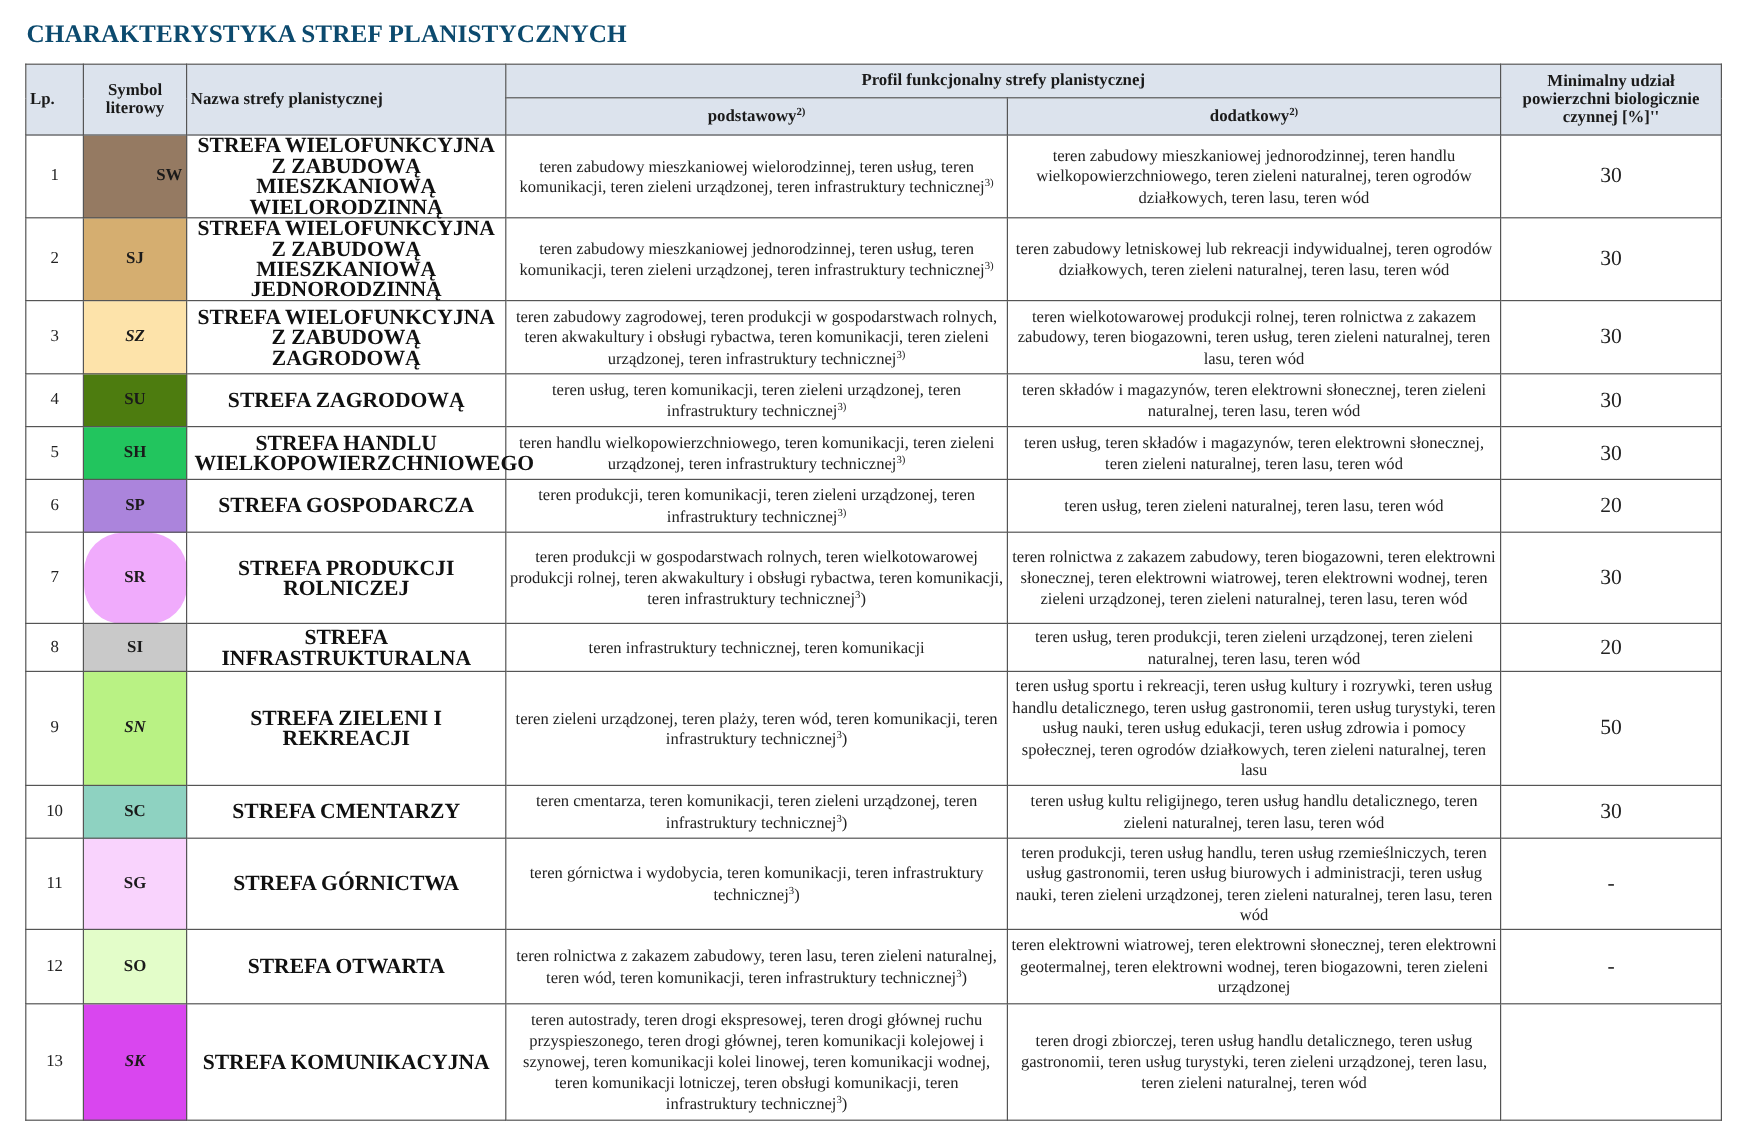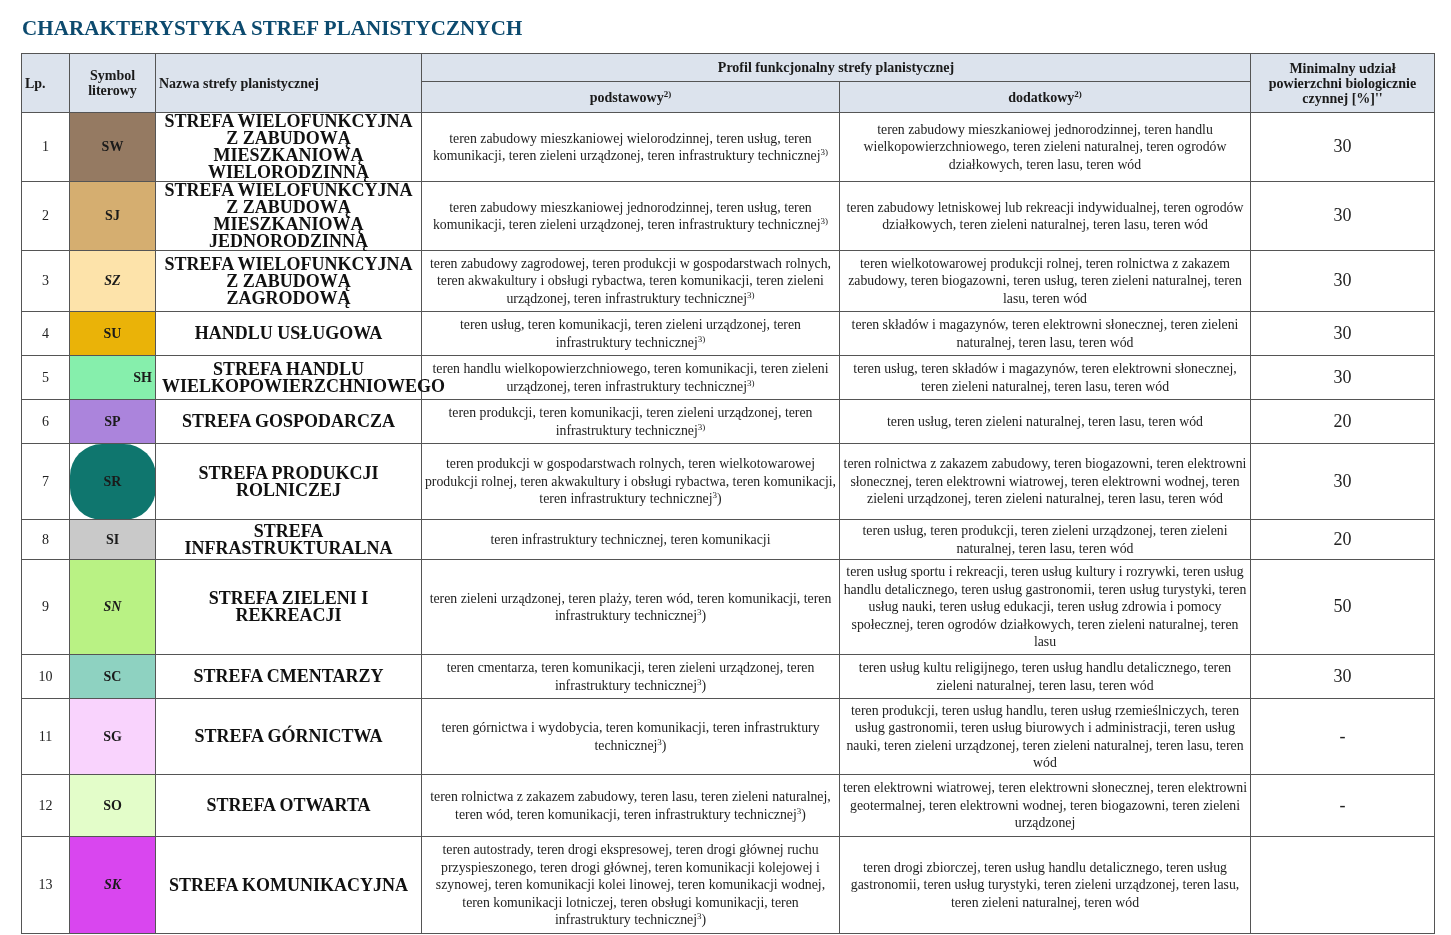--- a/index.html
+++ b/index.html
@@ -40,21 +40,21 @@
       <th rowspan="2">Minimalny udział powierzchni biologicznie czynnej [%]''</th>
     </tr>
     <tr style="height:31px">
       <th><span>podstawowy</span><sup>2)</sup></th>
       <th><span>dodatkowy</span><sup>2)</sup></th>
     </tr>
   </thead>
   <tbody id="tbody">
       <tr style="height: 62px;">
         <td class="lp">1</td>
-        <td class="sym" style="background: rgb(149, 122, 98);">SW</td>
+        <td class="sym" style="background: rgb(149, 122, 98); text-align: right;">SW</td>
         <td class="name">STREFA WIELOFUNKCYJNA Z ZABUDOWĄ MIESZKANIOWĄ WIELORODZINNĄ</td>
         <td class="txt"><span>teren zabudowy mieszkaniowej wielorodzinnej, teren usług, teren komunikacji, teren zieleni urządzonej, teren infrastruktury technicznej</span><sup>3)</sup><span></span></td>
         <td class="txt">teren zabudowy mieszkaniowej jednorodzinnej, teren handlu wielkopowierzchniowego, teren zieleni naturalnej, teren ogrodów działkowych, teren lasu, teren wód</td>
         <td class="val">30</td>
       </tr>
       <tr style="height: 62px;">
         <td class="lp">2</td>
         <td class="sym" style="background: rgb(213, 174, 112);">SJ</td>
         <td class="name">STREFA WIELOFUNKCYJNA Z ZABUDOWĄ MIESZKANIOWĄ JEDNORODZINNĄ</td>
         <td class="txt"><span>teren zabudowy mieszkaniowej jednorodzinnej, teren usług, teren komunikacji, teren zieleni urządzonej, teren infrastruktury technicznej</span><sup>3)</sup><span></span></td>
@@ -64,45 +64,45 @@
       <tr style="height: 61px;">
         <td class="lp">3</td>
         <td class="sym" style="background: rgb(253, 227, 170); font-style: italic;">SZ</td>
         <td class="name">STREFA WIELOFUNKCYJNA Z ZABUDOWĄ ZAGRODOWĄ</td>
         <td class="txt"><span>teren zabudowy zagrodowej, teren produkcji w gospodarstwach rolnych, teren akwakultury i obsługi rybactwa, teren komunikacji, teren zieleni urządzonej, teren infrastruktury technicznej</span><sup>3)</sup><span></span></td>
         <td class="txt">teren wielkotowarowej produkcji rolnej, teren rolnictwa z zakazem zabudowy, teren biogazowni, teren usług, teren zieleni naturalnej, teren lasu, teren wód</td>
         <td class="val">30</td>
       </tr>
       <tr style="height: 44px;">
         <td class="lp">4</td>
-        <td class="sym" style="background: #eab308;">SU</td>
-        <td class="name">HANDLU USŁUGOWA</td>
+        <td class="sym" style="background: #4d7c0f;">SU</td>
+        <td class="name">STREFA ZAGRODOWĄ</td>
         <td class="txt"><span>teren usług, teren komunikacji, teren zieleni urządzonej, teren infrastruktury technicznej</span><sup>3)</sup><span></span></td>
         <td class="txt">teren składów i magazynów, teren elektrowni słonecznej, teren zieleni naturalnej, teren lasu, teren wód</td>
         <td class="val">30</td>
       </tr>
       <tr style="height: 44px;">
         <td class="lp">5</td>
-        <td class="sym" style="background: #86efac; text-align: right;">SH</td>
+        <td class="sym" style="background: #22c55e;">SH</td>
         <td class="name">STREFA HANDLU WIELKOPOWIERZCHNIOWEGO</td>
         <td class="txt"><span>teren handlu wielkopowierzchniowego, teren komunikacji, teren zieleni urządzonej, teren infrastruktury technicznej</span><sup>3)</sup><span></span></td>
         <td class="txt">teren usług, teren składów i magazynów, teren elektrowni słonecznej, teren zieleni naturalnej, teren lasu, teren wód</td>
         <td class="val">30</td>
       </tr>
       <tr style="height: 44px;">
         <td class="lp">6</td>
         <td class="sym" style="background: rgb(171, 132, 220);">SP</td>
         <td class="name">STREFA GOSPODARCZA</td>
         <td class="txt"><span>teren produkcji, teren komunikacji, teren zieleni urządzonej, teren infrastruktury technicznej</span><sup>3)</sup><span></span></td>
         <td class="txt">teren usług, teren zieleni naturalnej, teren lasu, teren wód</td>
         <td class="val">20</td>
       </tr>
       <tr style="height: 76px;">
         <td class="lp">7</td>
-        <td class="sym" style="background: #0f766e; border-radius: 32px;">SR</td>
+        <td class="sym" style="background: #f0abfc; border-radius: 32px;">SR</td>
         <td class="name">STREFA PRODUKCJI ROLNICZEJ</td>
         <td class="txt"><span>teren produkcji w gospodarstwach rolnych, teren wielkotowarowej produkcji rolnej, teren akwakultury i obsługi rybactwa, teren komunikacji, teren infrastruktury technicznej</span><sup>3</sup><span>)</span></td>
         <td class="txt">teren rolnictwa z zakazem zabudowy, teren biogazowni, teren elektrowni słonecznej, teren elektrowni wiatrowej, teren elektrowni wodnej, teren zieleni urządzonej, teren zieleni naturalnej, teren lasu, teren wód</td>
         <td class="val">30</td>
       </tr>
       <tr style="height: 40px;">
         <td class="lp">8</td>
         <td class="sym" style="background: rgb(201, 201, 201); margin-top: 34px;">SI</td>
         <td class="name">STREFA INFRASTRUKTURALNA</td>
         <td class="txt"><span>teren infrastruktury technicznej, teren komunikacji</span><sup></sup><span></span></td>

